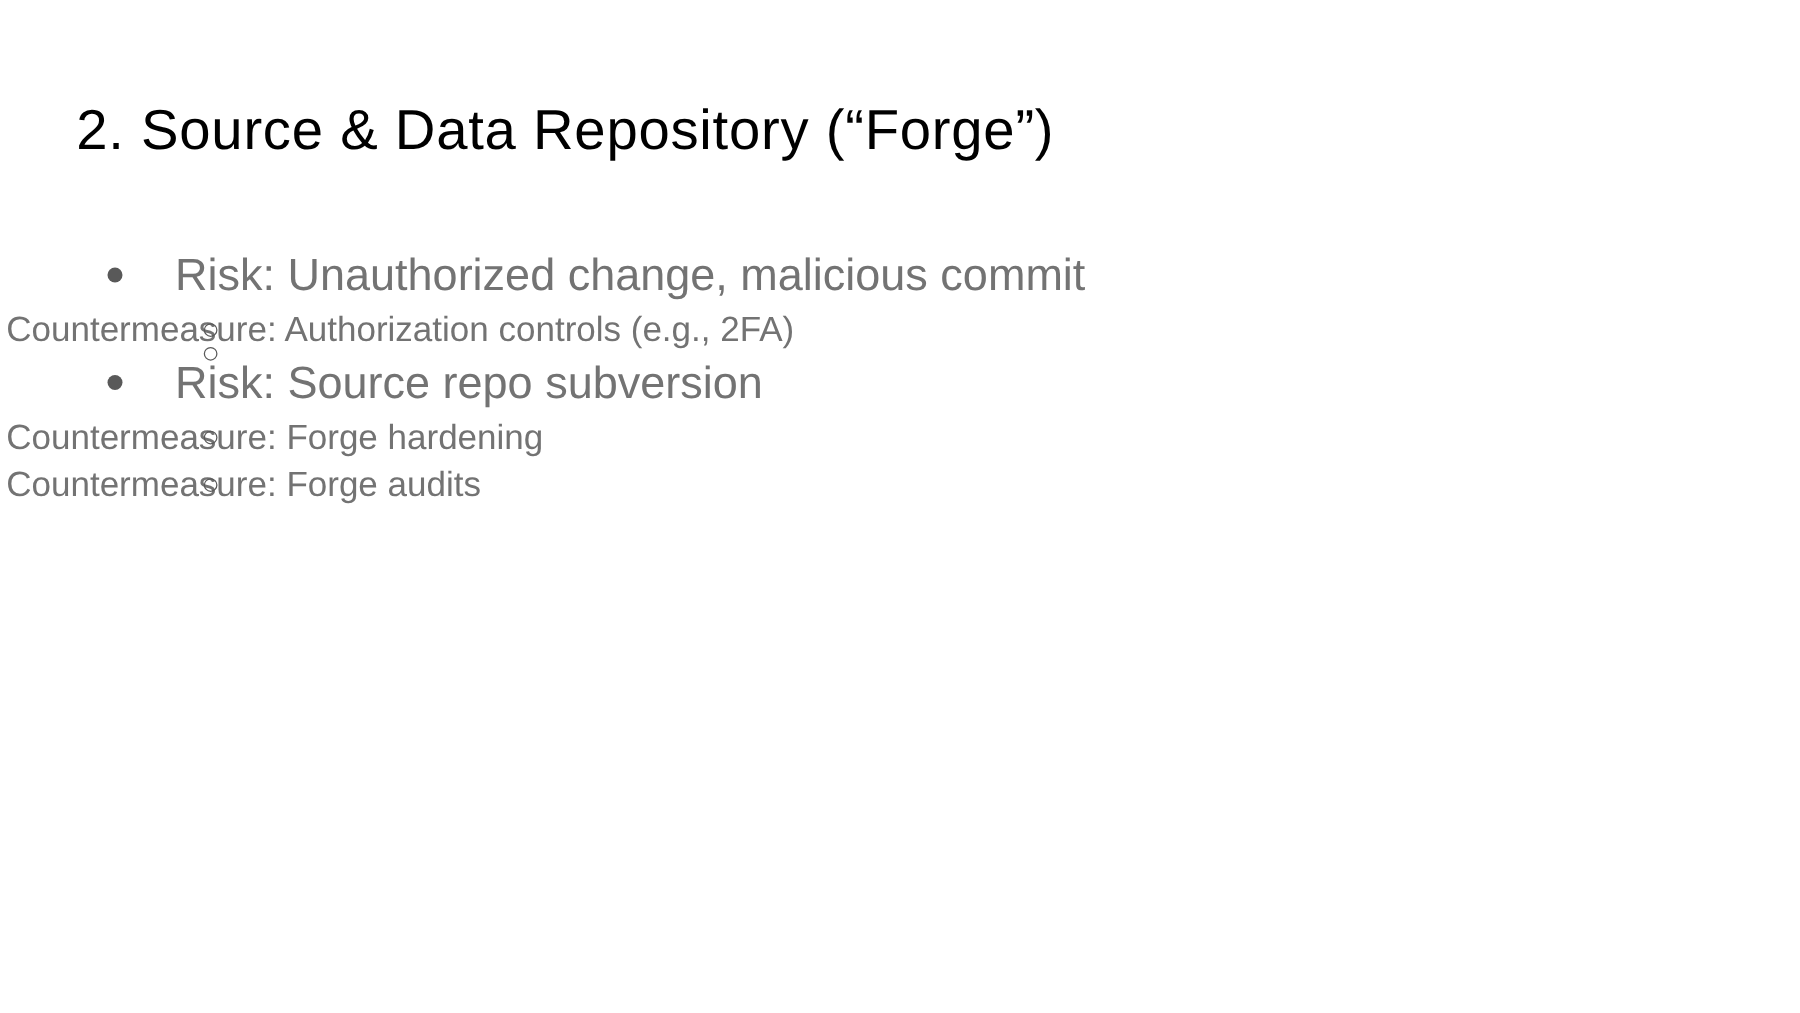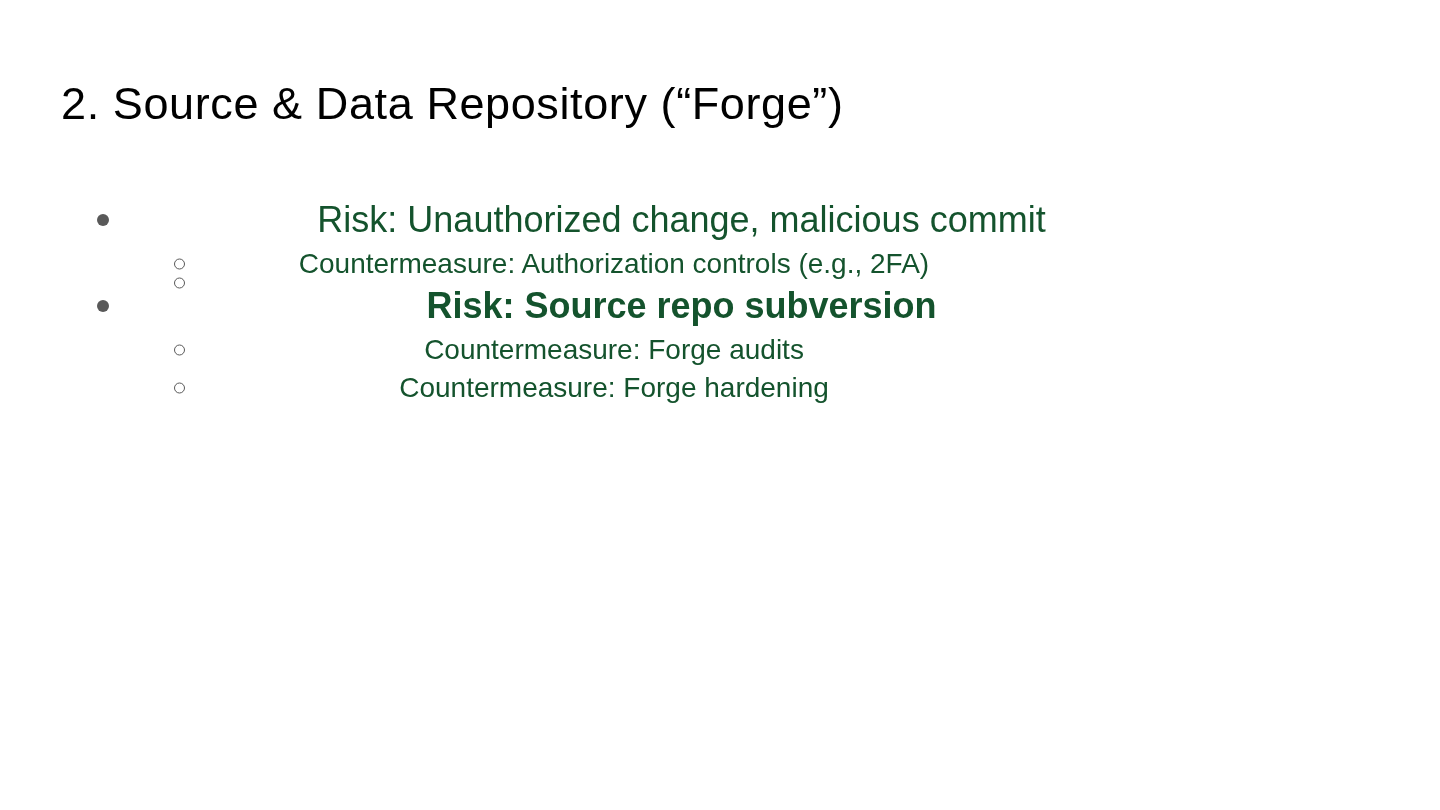--- a/index.html
+++ b/index.html
@@ -9,40 +9,39 @@
     height: 810px;
     overflow: hidden;
     background: #ffffff;
   }
   .slide {
     position: relative;
     width: 1212px;
     height: 810px;
     background: #ffffff;
     font-family: "Liberation Sans", sans-serif;
-    text-align: center;
   }
   .slide-title {
     position: absolute;
     left: 61px;
     top: 77px;
     margin: 0;
     font-size: 45px;
     font-weight: 400;
     letter-spacing: 0.6px;
     line-height: 54px;
     color: #000000;
     white-space: nowrap;
   }
   .content {
     position: absolute;
-    left: 16px;
+    left: 5px;
     top: 198px;
     right: 0;
-    color: #14532d;
+    color: #737373;
   }
   .l1-item {
     position: relative;
     padding-left: 135px;
     font-size: 36px;
     line-height: 44px;
     white-space: nowrap;
   }
   .l1-item .dot {
     position: absolute;
@@ -70,21 +69,20 @@
     transform: translateY(-50%);
     width: 9px;
     height: 9px;
     border: 1.5px solid #595959;
     border-radius: 50%;
     box-sizing: content-box;
     background: transparent;
   }
   .risk-block-2 {
     margin-top: 1px;
-    font-weight: bold;
   }
 </style>
 </head>
 <body>
 
 <div class="slide">
 
   <h1 class="slide-title">2. Source &amp; Data Repository (“Forge”)</h1>
 
   <div class="content">
@@ -103,22 +101,22 @@
       </div>
     </div>
 
     <div class="l1-item risk-block-2">
       <span class="dot"></span>
       <span>Risk: Source repo subversion</span>
     </div>
     <div class="l2-group">
       <div class="l2-item">
         <span class="ring"></span>
-        <span>Countermeasure: Forge audits</span>
+        <span>Countermeasure: Forge hardening</span>
       </div>
       <div class="l2-item">
         <span class="ring"></span>
-        <span>Countermeasure: Forge hardening</span>
+        <span>Countermeasure: Forge audits</span>
       </div>
     </div>
 
   </div>
 </div>
 
 </body></html>

